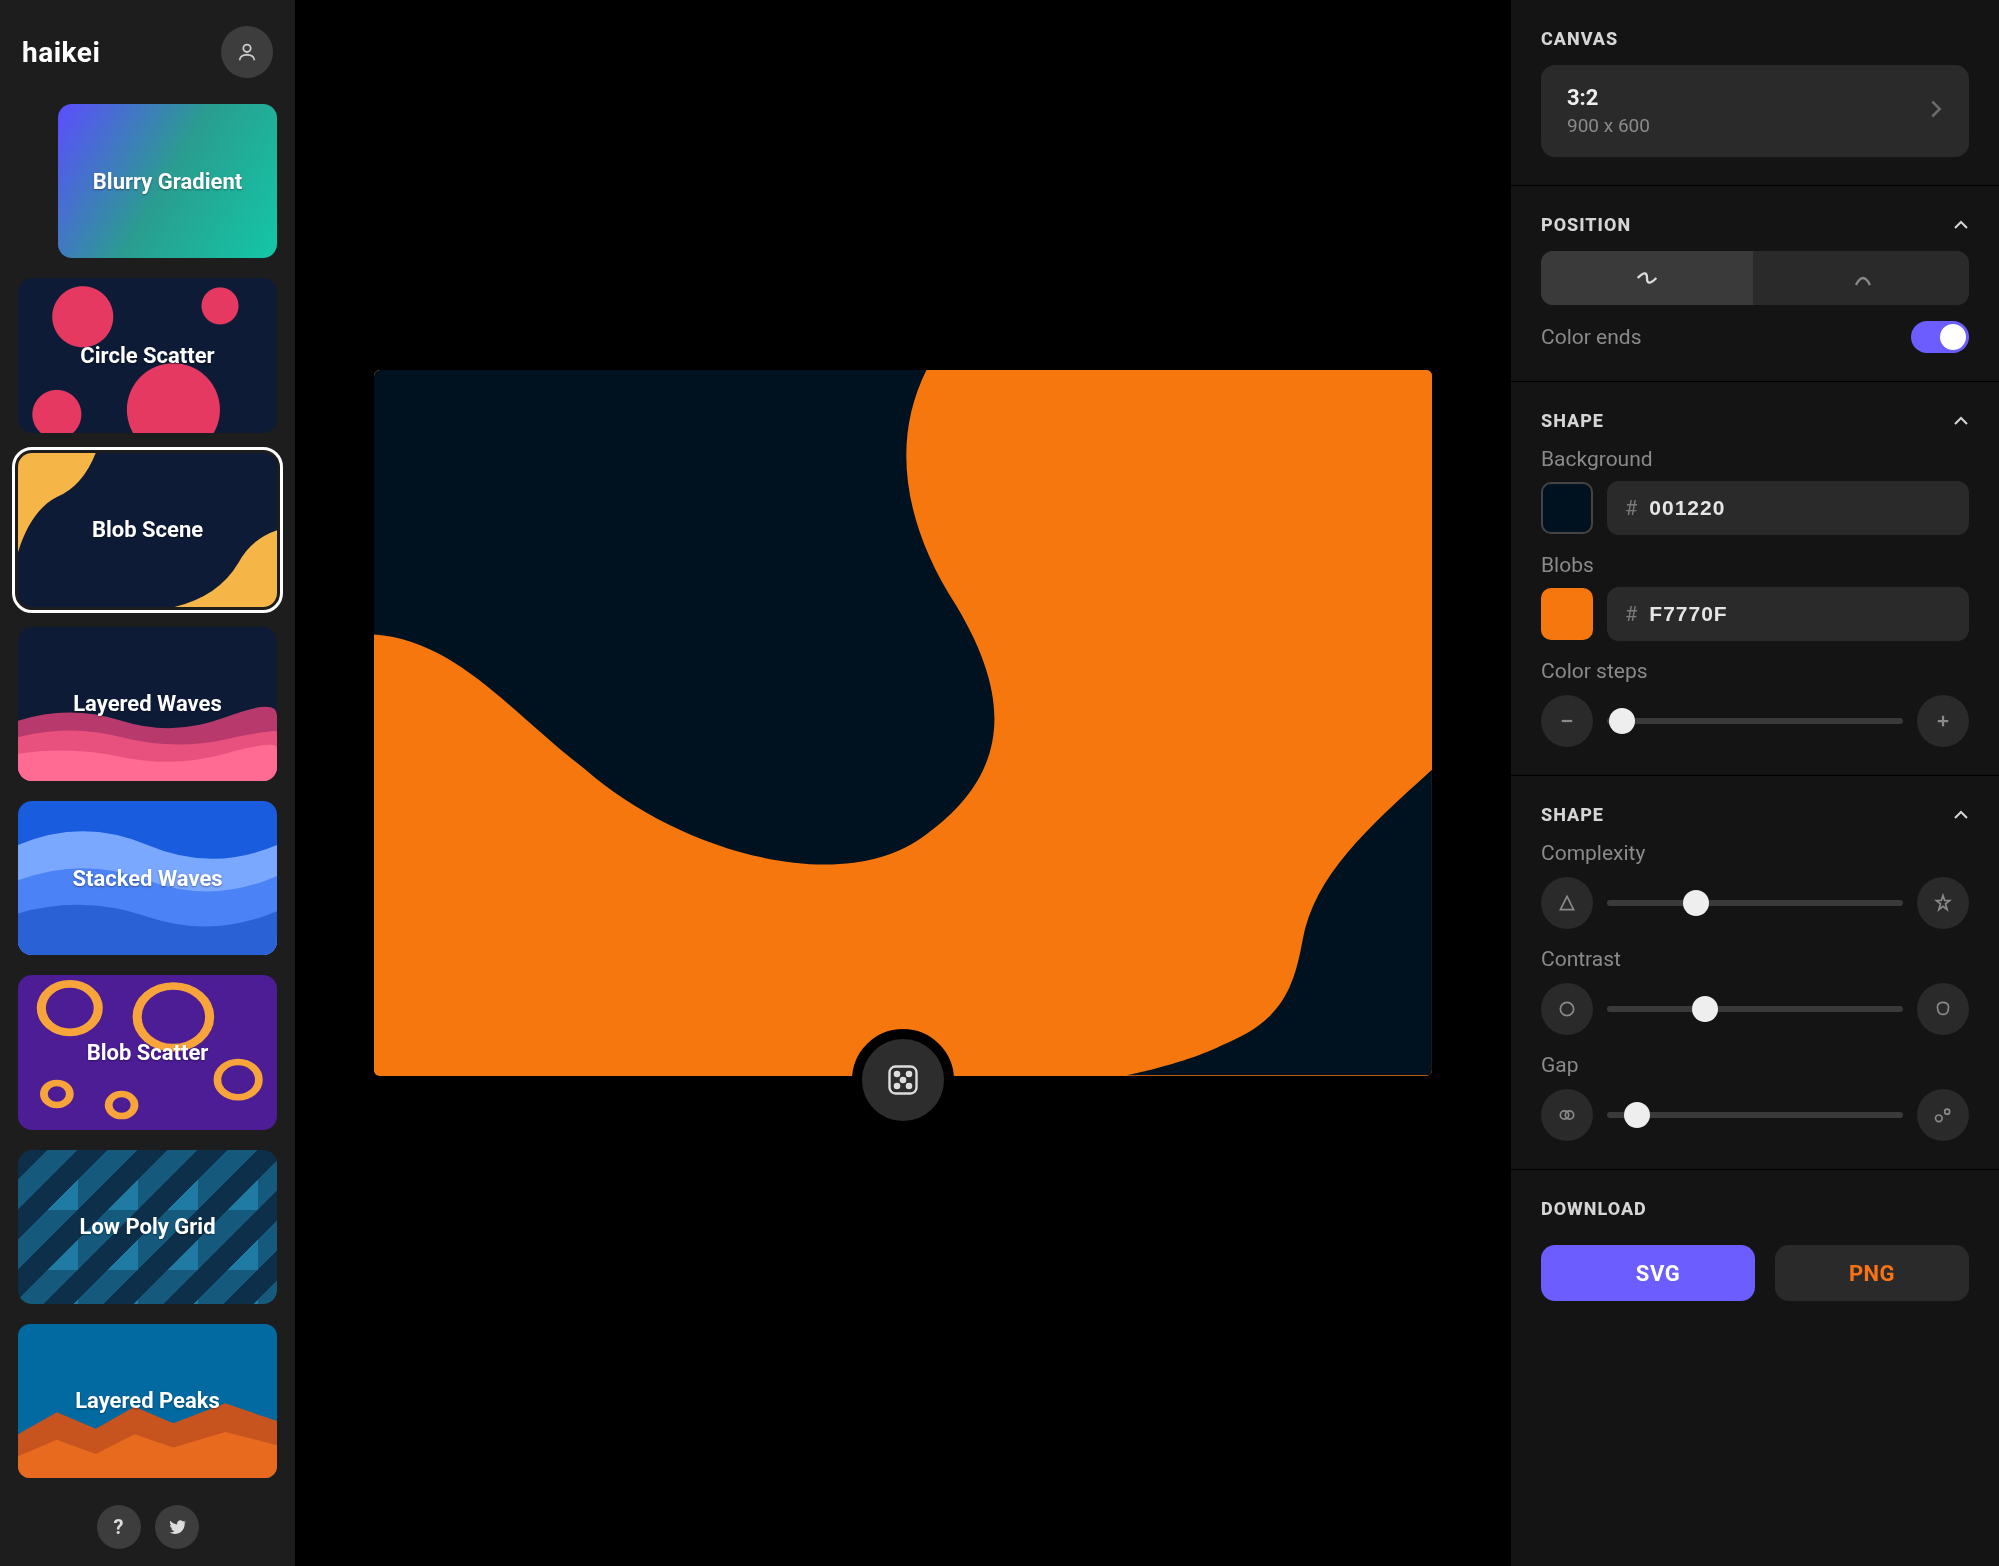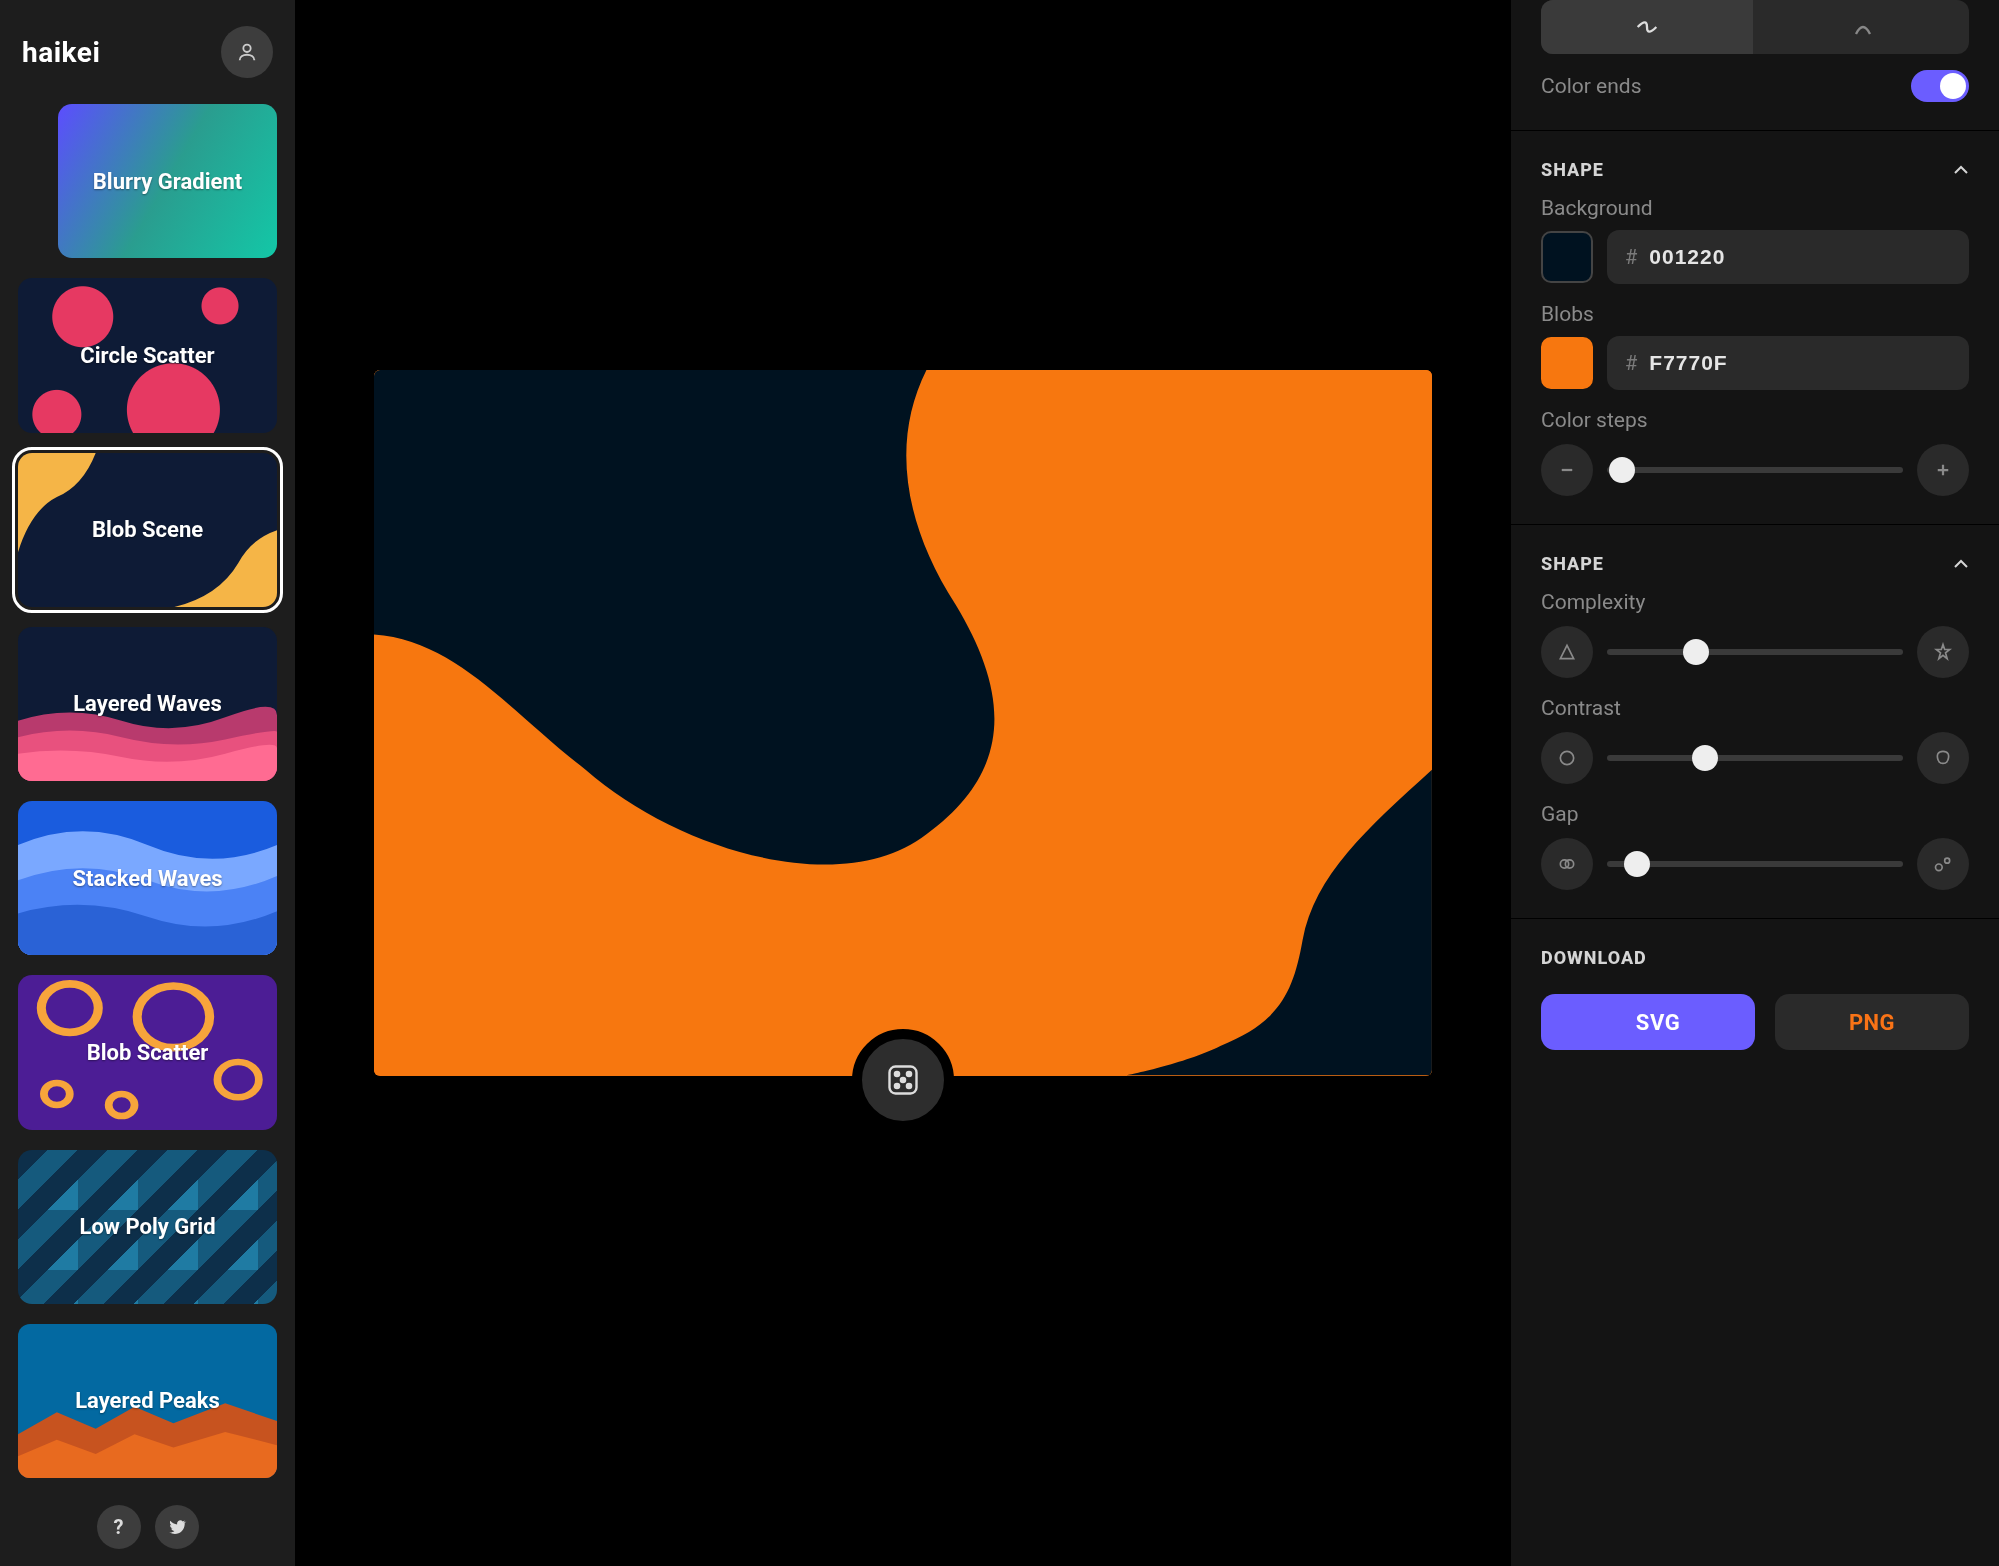--- a/index.html
+++ b/index.html
@@ -376,22 +376,46 @@
             <circle cx="12" cy="12" r="1.4" fill="#ddd"></circle>
             <circle cx="8" cy="16" r="1.4" fill="#ddd"></circle>
             <circle cx="16" cy="16" r="1.4" fill="#ddd"></circle>
           </svg>
       </div>
     </div>
   </main>
 
   <aside class="panel">
 
-
     <div class="section">
+      <div class="sec-title">CANVAS</div>
+      <div class="sec-body">
+        <div class="canvas-card">
+          <div>
+            <div class="ratio">3:2</div>
+            <div class="dims">900 x 600</div>
+          </div>
+          <span class="chevron">
+            <svg width="14" height="20" viewBox="0 0 10 16" fill="none" stroke="#6a6a6a" stroke-width="2">
+                <path d="M2 2 L8 8 L2 14"></path>
+              </svg>
+          </span>
+        </div>
+      </div>
+    </div>
+
+    <div class="section">
+      <div class="sec-title">
+        <span>POSITION</span>
+        <span class="caret-up">
+          <svg width="16" height="10" viewBox="0 0 16 10" fill="none" stroke="#d5d5d5" stroke-width="2">
+              <path d="M2 8 L8 2 L14 8"></path>
+            </svg>
+        </span>
+      </div>
       <div class="sec-body">
         <div class="seg">
           <div class="seg-opt active">
             <svg width="28" height="28" viewBox="0 0 24 24" fill="none" stroke="#ddd" stroke-width="2">
                 <path d="M4 12 Q12 4 12 12 Q12 20 20 12"></path>
               </svg>
           </div>
           <div class="seg-opt">
             <svg width="28" height="28" viewBox="0 0 24 24" fill="none" stroke="#888" stroke-width="2">
                 <path d="M6 18 Q12 6 18 18"></path>

